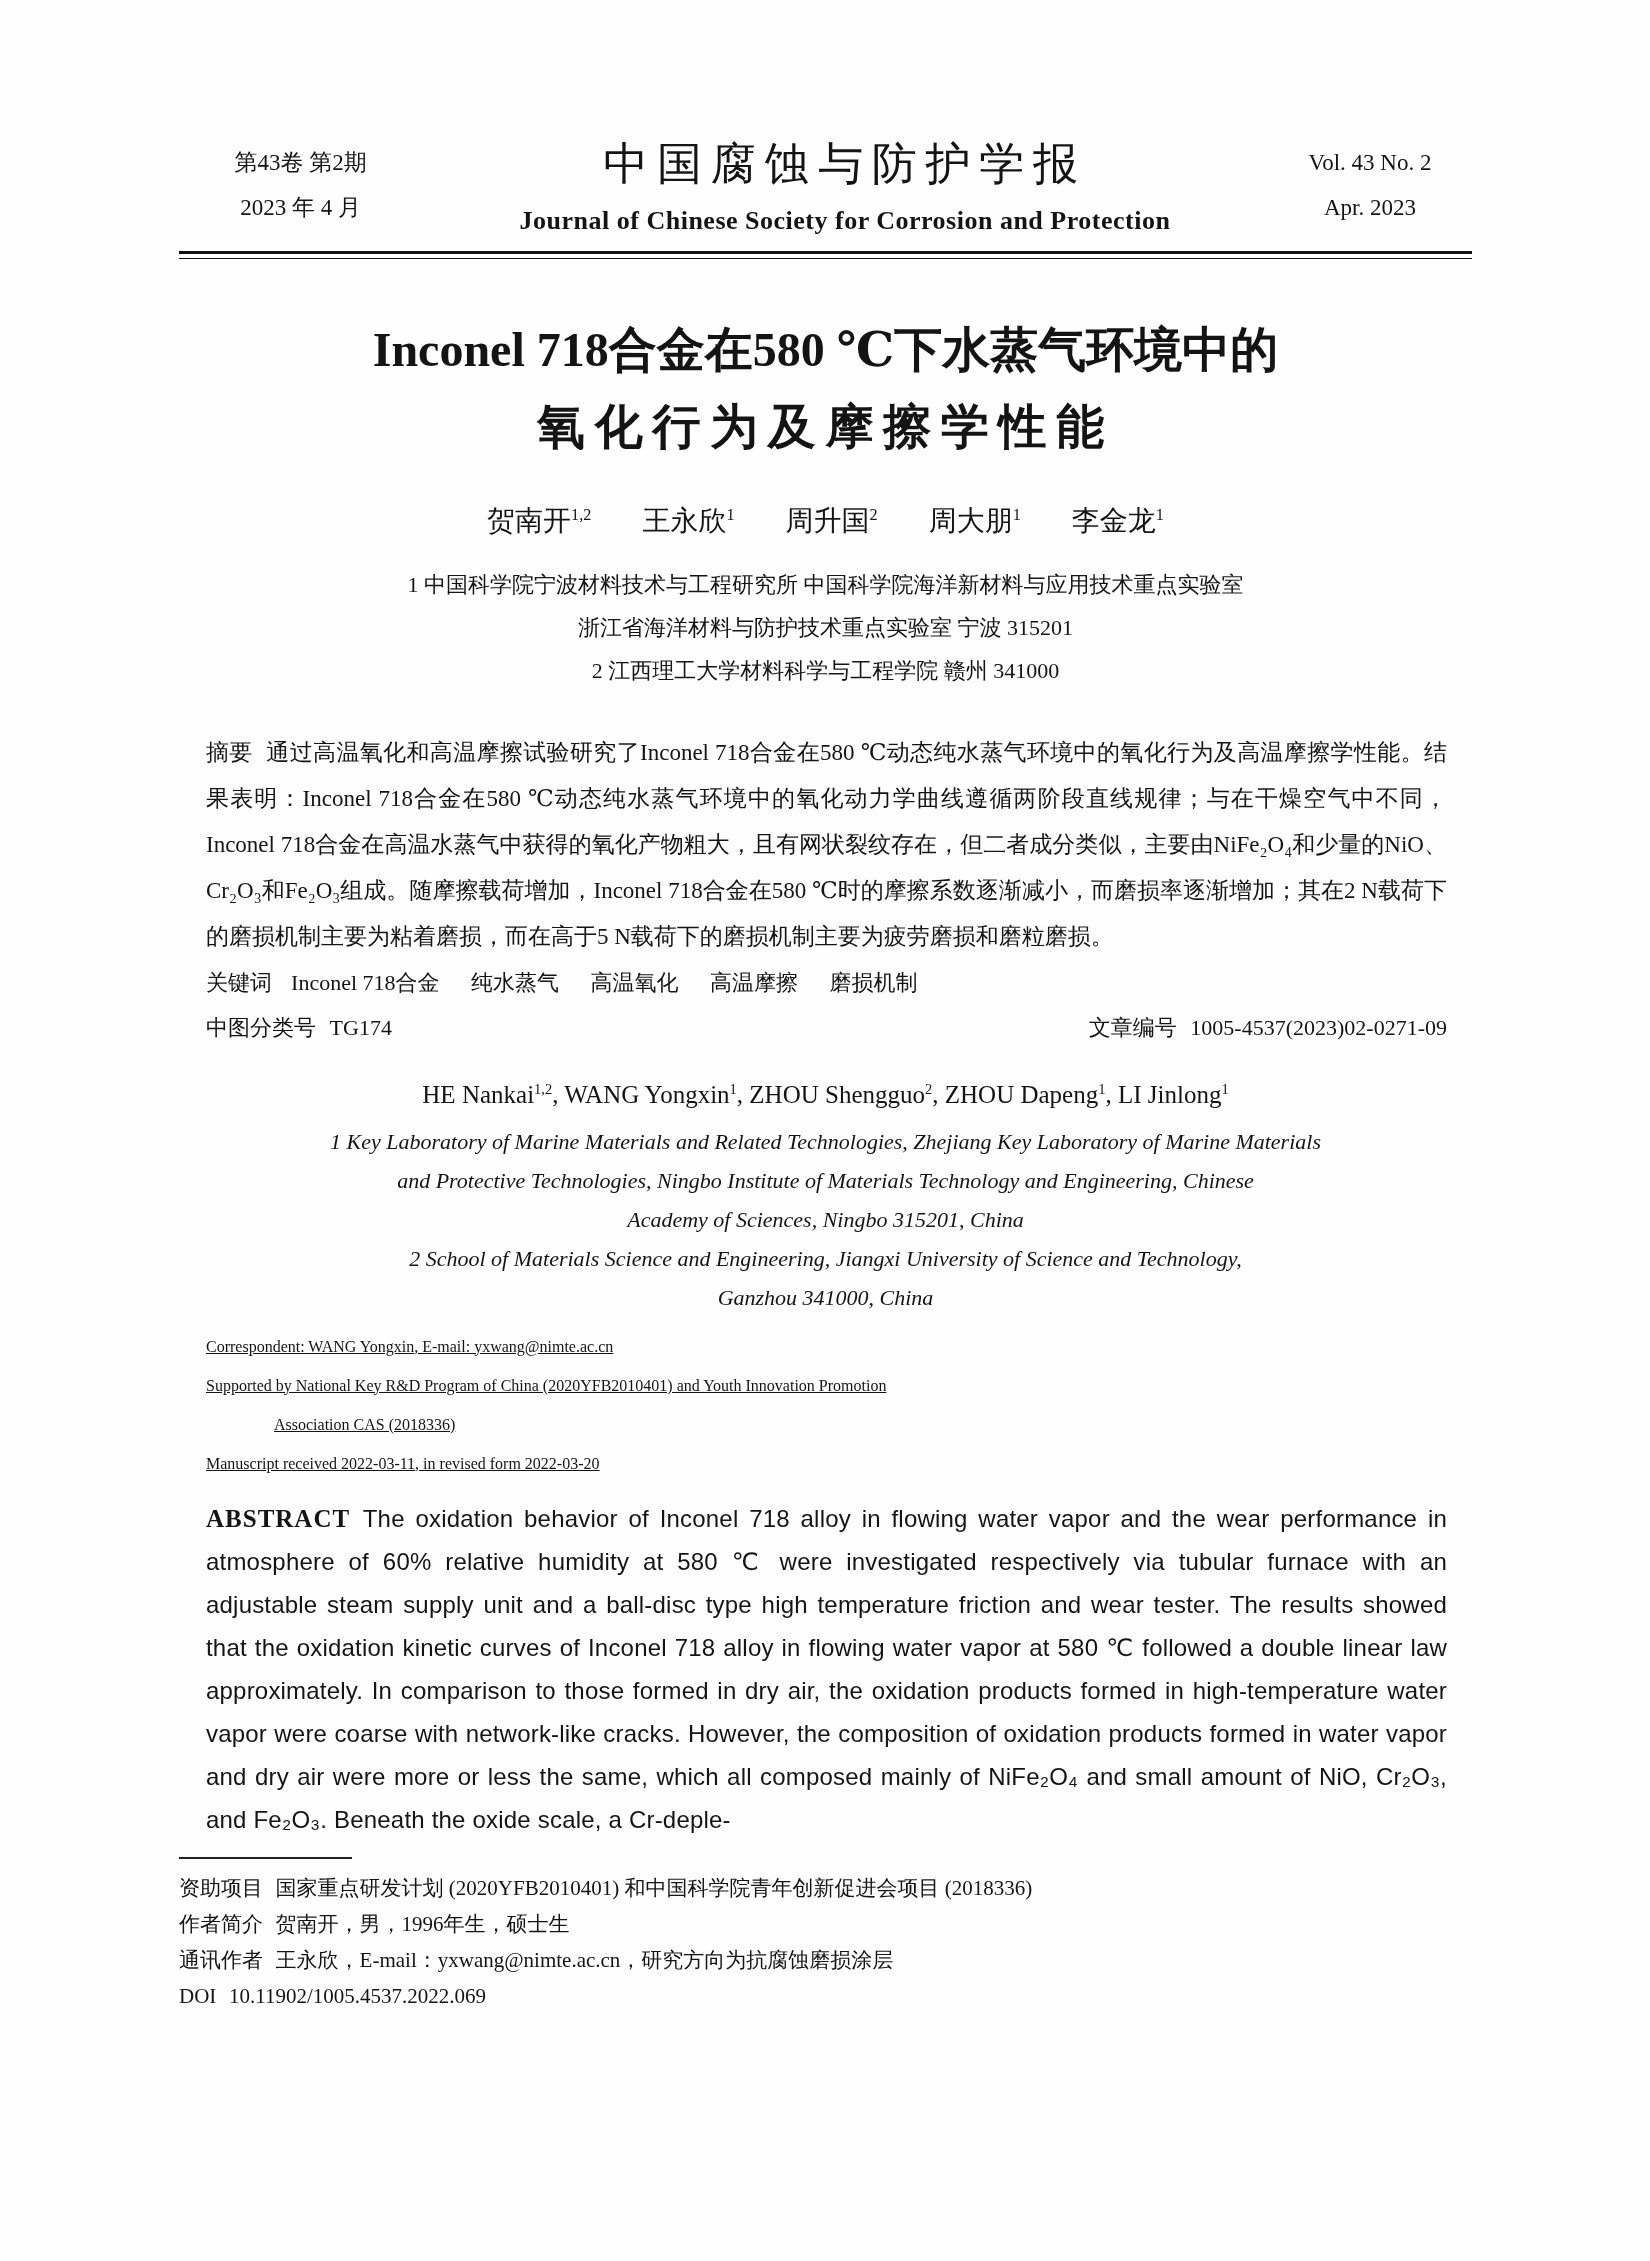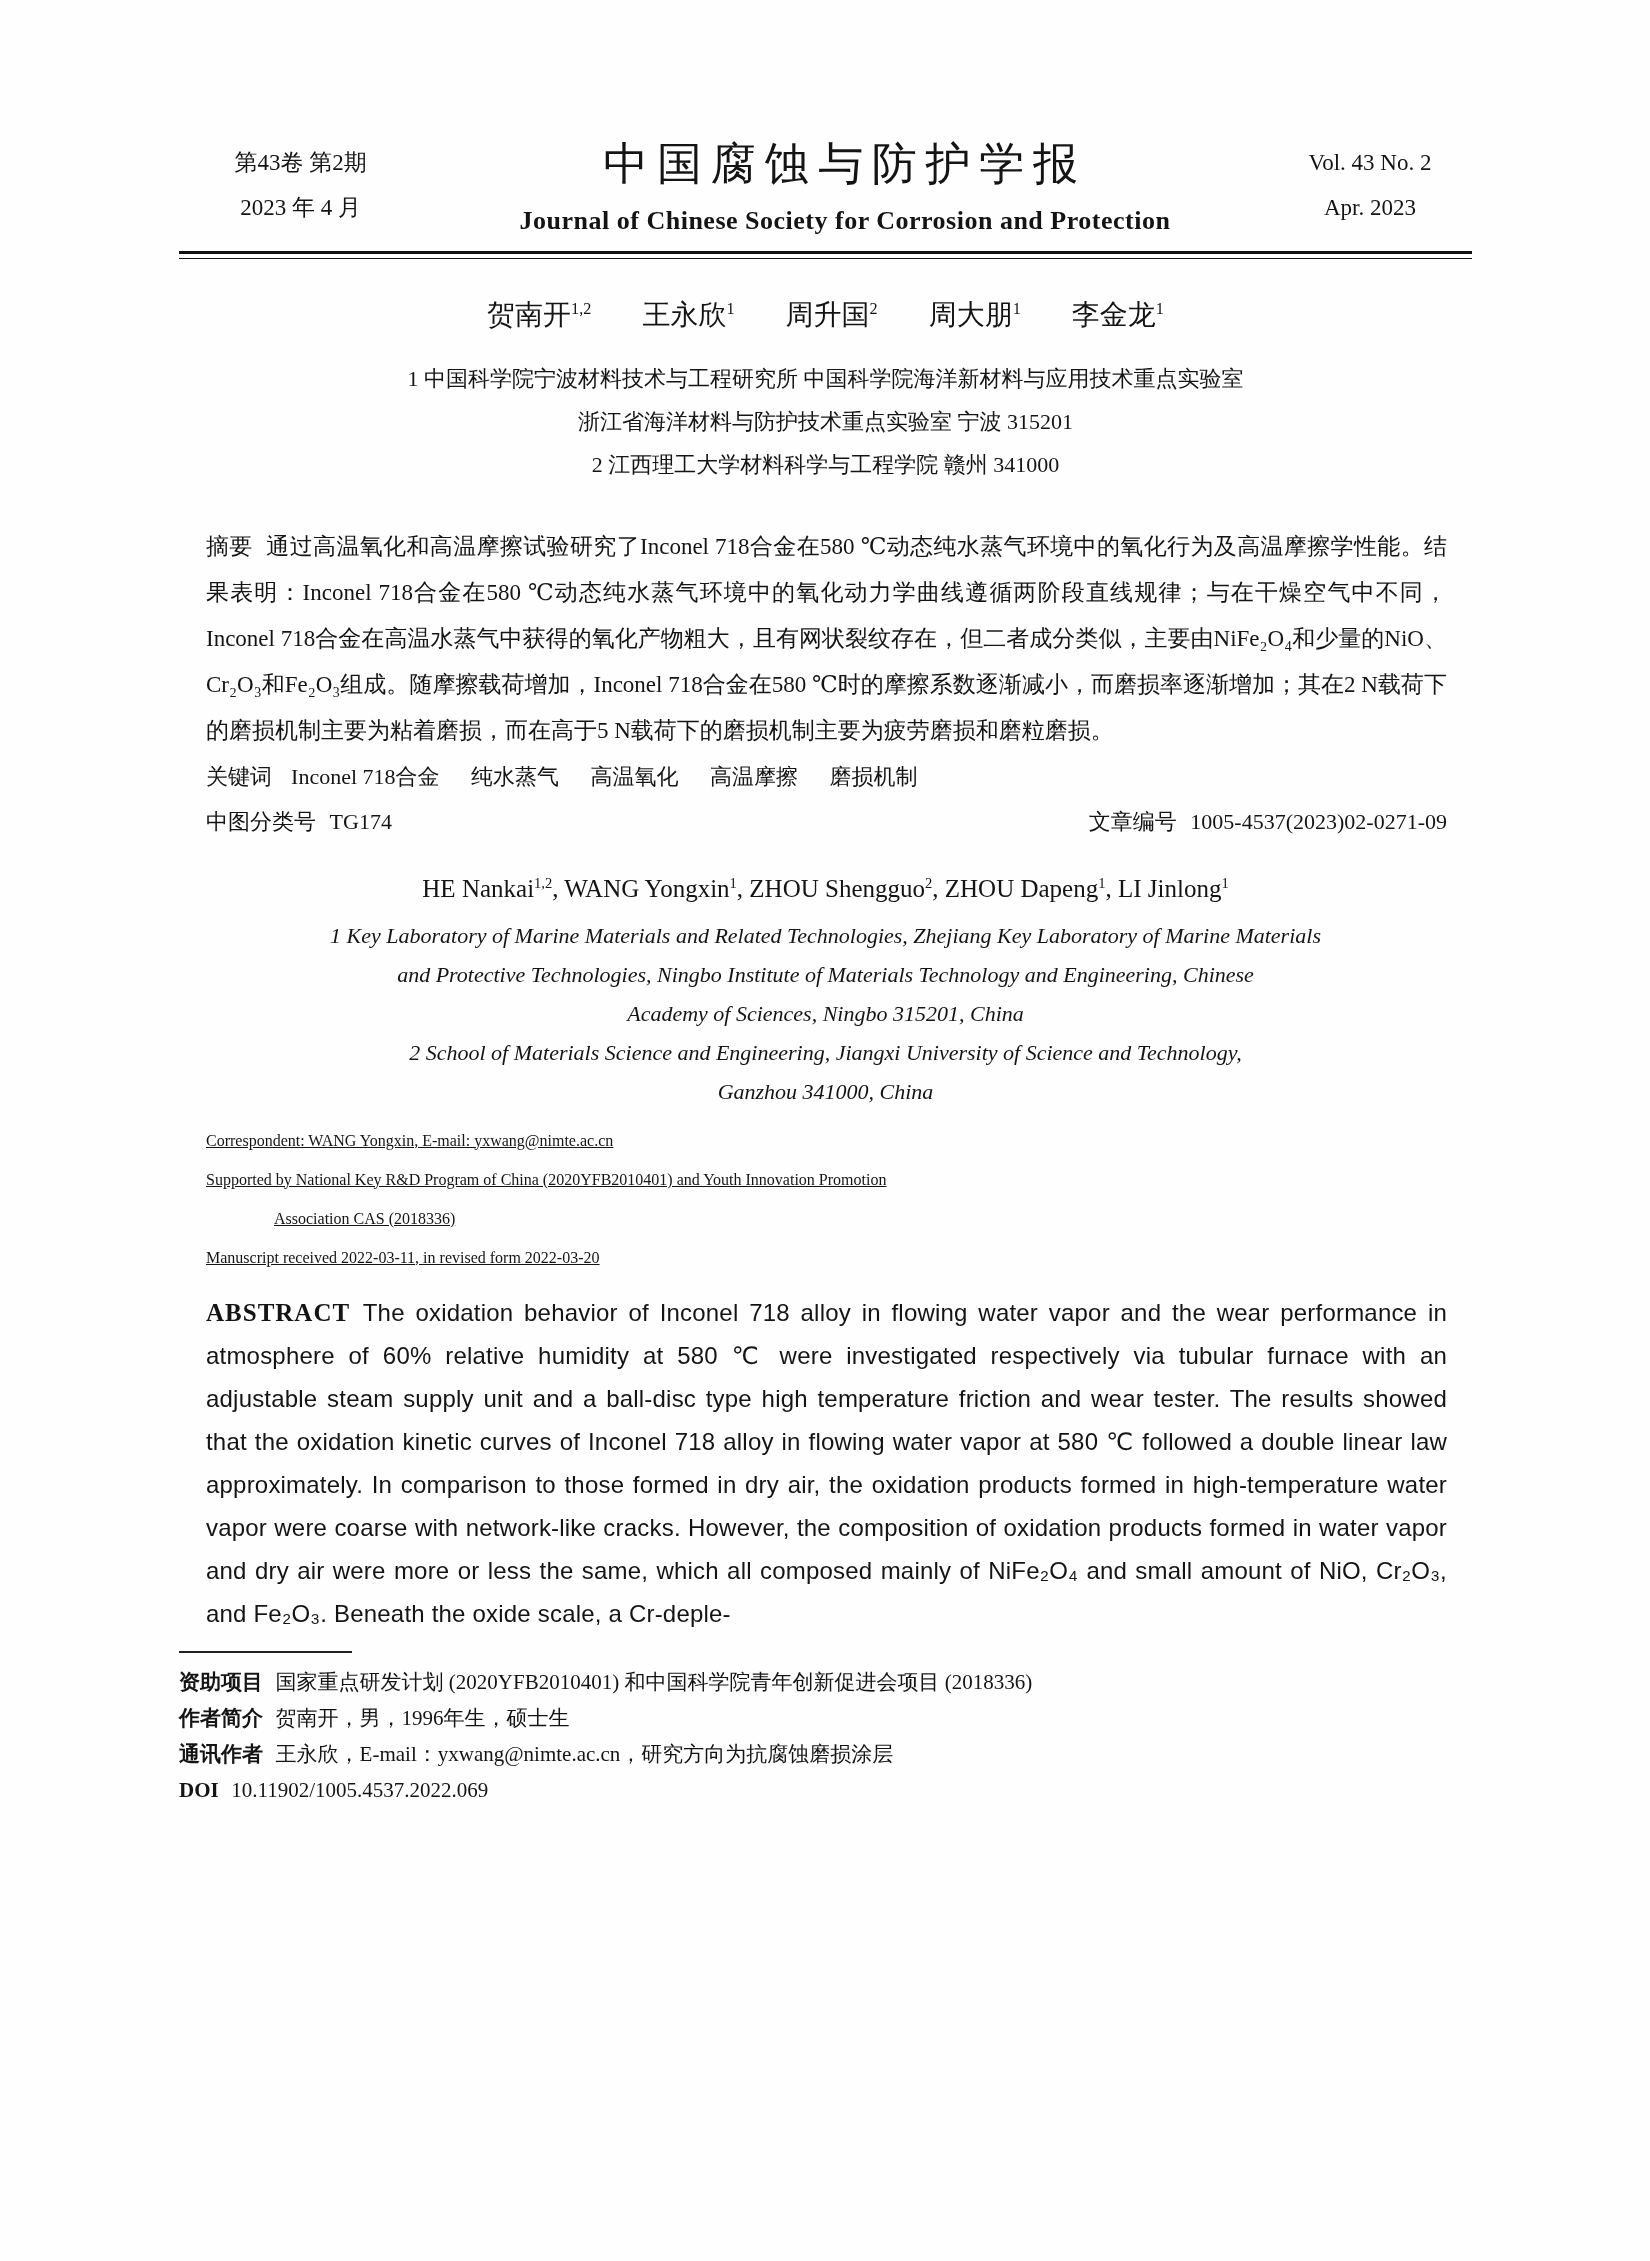--- a/index.html
+++ b/index.html
@@ -47,21 +47,21 @@
   .abstract-en{
     margin-top:14.6px;font-family:"Liberation Sans","DejaVu Sans",sans-serif;
     font-size:24px;line-height:43px;text-align:justify;letter-spacing:0.2px;
   }
   .label-abs{font-family:"Liberation Serif","DejaVu Serif",serif;font-weight:bold;
     font-size:25px;letter-spacing:1px;margin-right:12.6px;}
 
   
   .foot-rule{margin-top:15.5px;width:173px;border-top:2.4px solid #222;}
   .pfooter{margin-top:11.6px;font-size:21px;line-height:36px;}
-  .flabel{font-family:"Liberation Sans","DejaVu Sans",sans-serif;font-weight:bold;margin-right:12.6px;}
+  .flabel{font-family:"Liberation Sans","DejaVu Sans",sans-serif;font-weight:normal;margin-right:12.6px;}
   .flabel.serif{font-family:"Liberation Serif","DejaVu Serif",serif;}
   .gap{display:inline-block;width:41px;}
 </style>
 </head>
 <body>
 
 <div class="sheet">
   <div class="content">
 
     <div class="jheader">
@@ -73,20 +73,24 @@
         <div class="journal-cn">中国腐蚀与防护学报</div>
         <div class="journal-en">Journal of Chinese Society for Corrosion and Protection</div>
       </div>
       <div class="h-right">
         <div>Vol. 43  No. 2</div>
         <div>Apr.  2023</div>
       </div>
     </div>
     <div class="double-rule"></div>
 
+    <div class="title-cn">
+      <div class="t1">Inconel 718合金在580 ℃下水蒸气环境中的</div>
+      <div class="t2">氧化行为及摩擦学性能</div>
+    </div>
 
     <div class="authors-cn">
       <span class="au"><span>贺南开</span><sup>1,2</sup></span>
       <span class="au"><span>王永欣</span><sup>1</sup></span>
       <span class="au"><span>周升国</span><sup>2</sup></span>
       <span class="au"><span>周大朋</span><sup>1</sup></span>
       <span class="au"><span>李金龙</span><sup>1</sup></span>
     </div>
 
     <div class="affils-cn">

